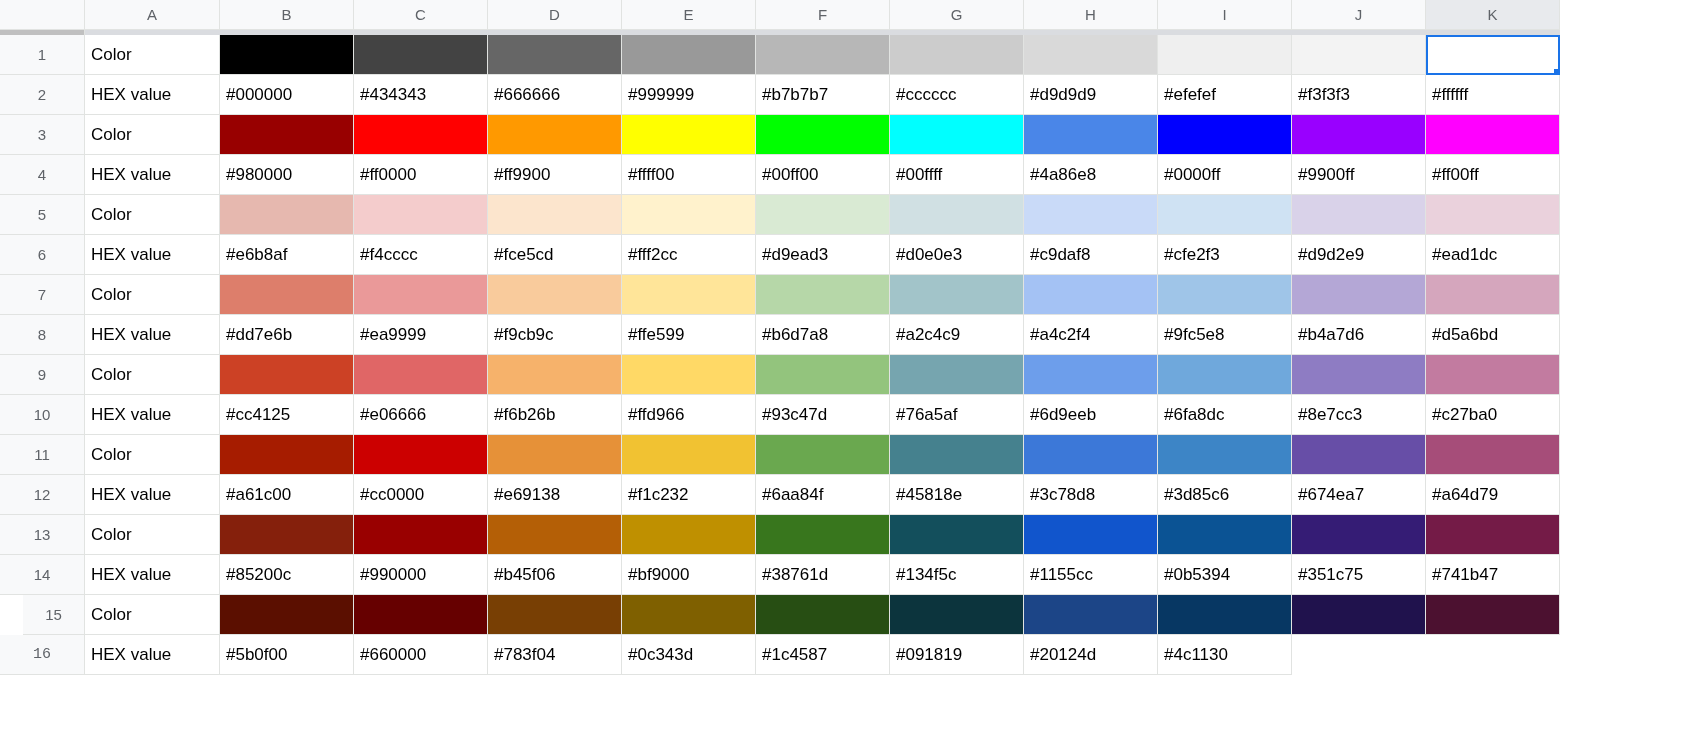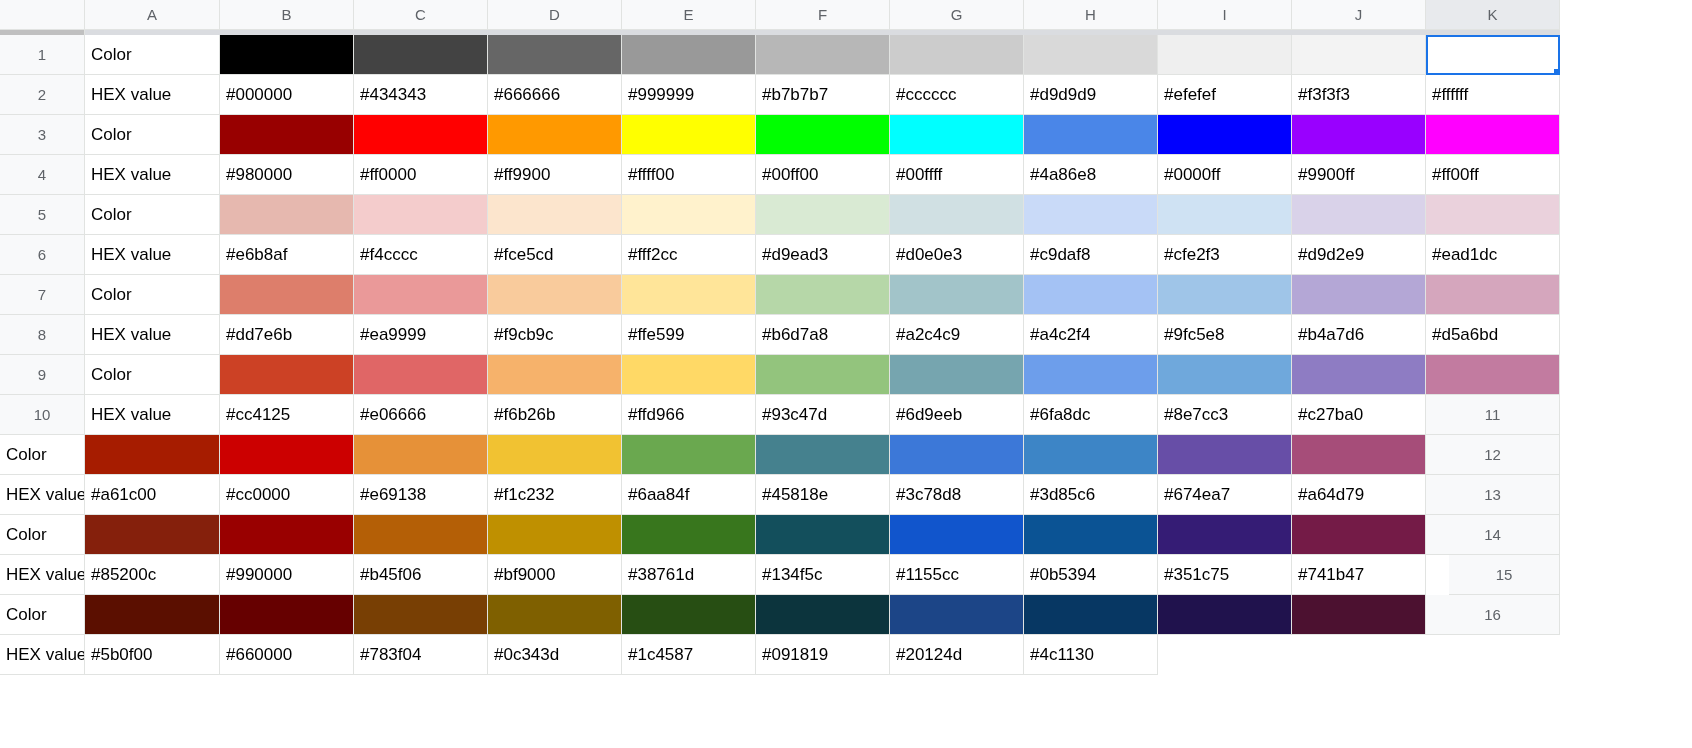--- a/index.html
+++ b/index.html
@@ -216,20 +216,21 @@
     <div class="cell swatch" style="background: rgb(111, 168, 220);"></div>
     <div class="cell swatch" style="background: rgb(142, 124, 195);"></div>
     <div class="cell swatch" style="background: rgb(194, 123, 160);"></div>
     <div class="rowhdr" style="height: 40px;">10</div>
     <div class="cell">HEX value</div>
     <div class="cell">#cc4125</div>
     <div class="cell">#e06666</div>
     <div class="cell">#f6b26b</div>
     <div class="cell">#ffd966</div>
     <div class="cell">#93c47d</div>
+    <div class="cell">#76a5af</div>
     <div class="cell">#6d9eeb</div>
     <div class="cell">#6fa8dc</div>
     <div class="cell">#8e7cc3</div>
     <div class="cell">#c27ba0</div>
     <div class="rowhdr" style="height: 40px; text-align: right;">11</div>
     <div class="cell">Color</div>
     <div class="cell swatch" style="background: rgb(166, 28, 0);"></div>
     <div class="cell swatch" style="background: rgb(204, 0, 0);"></div>
     <div class="cell swatch" style="background: rgb(230, 145, 56);"></div>
     <div class="cell swatch" style="background: rgb(241, 194, 50);"></div>
@@ -280,21 +281,21 @@
     <div class="cell swatch" style="background: rgb(91, 15, 0);"></div>
     <div class="cell swatch" style="background: rgb(102, 0, 0);"></div>
     <div class="cell swatch" style="background: rgb(120, 63, 4);"></div>
     <div class="cell swatch" style="background: rgb(127, 96, 0);"></div>
     <div class="cell swatch" style="background: rgb(39, 78, 19);"></div>
     <div class="cell swatch" style="background: rgb(12, 52, 61);"></div>
     <div class="cell swatch" style="background: rgb(28, 69, 135);"></div>
     <div class="cell swatch" style="background: rgb(7, 55, 99);"></div>
     <div class="cell swatch" style="background: rgb(32, 18, 77);"></div>
     <div class="cell swatch" style="background: rgb(76, 17, 48);"></div>
-    <div class="rowhdr" style="height: 40px;">16</div>
+    <div class="rowhdr" style="height: 40px; font-family: Liberation Mono, monospace;">16</div>
     <div class="cell">HEX value</div>
     <div class="cell">#5b0f00</div>
     <div class="cell">#660000</div>
     <div class="cell">#783f04</div>
     <div class="cell">#0c343d</div>
     <div class="cell">#1c4587</div>
     <div class="cell">#091819</div>
     <div class="cell">#20124d</div>
     <div class="cell">#4c1130</div>
   </div>

